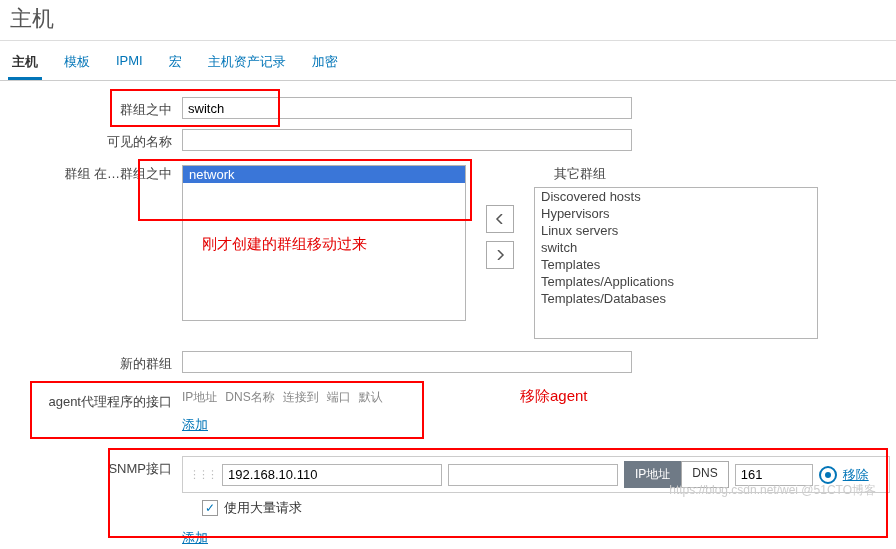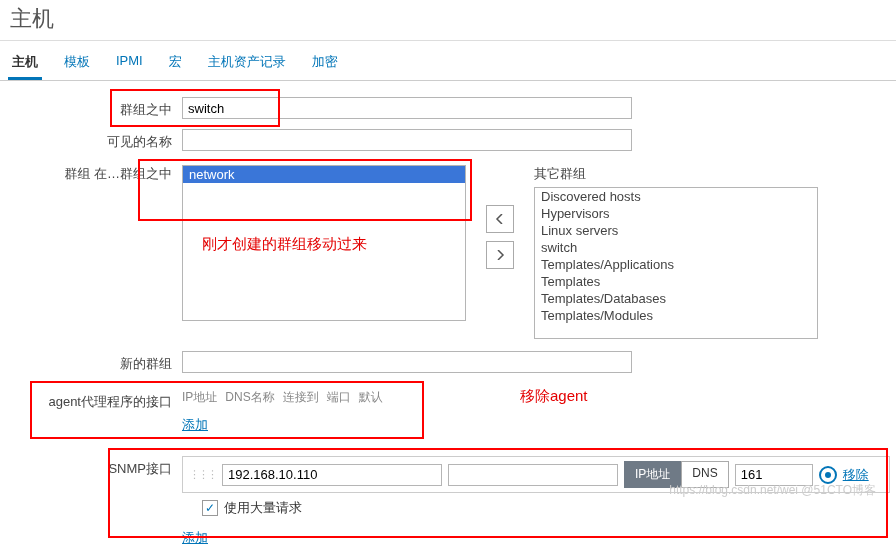--- a/index.html
+++ b/index.html
@@ -66,21 +66,21 @@
     color: #444;
     background: #fff;
   }
   .listbox .opt { padding: 1px 6px; }
   .listbox .opt.selected { background: #3a76d8; color: #fff; }
   .move-btns { display: flex; flex-direction: column; gap: 8px; margin-top: 40px; }
   .move-btn {
     width: 26px; height: 26px; border: 1px solid #aaa; background: #fff;
     display: flex; align-items: center; justify-content: center; cursor: pointer;
   }
-  .col2-header { margin-bottom: 4px; color: #444; }
+  .col2-header { margin-bottom: 4px; color: #444; margin-left: 20px; }
   .green-input {
     border: 2px solid #bde2bd;
     height: 28px; width: 450px; padding: 0 5px; box-sizing: border-box;
   }
   .section-annot { color: #e40000; font-size: 15px; position: absolute; }
   .agent-headers { color: #888; font-size: 12px; display: flex; gap: 8px; }
   .link { color: #0275b8; cursor: pointer; text-decoration: underline; }
   .snmp-row {
     border: 1px solid #ccc; display: flex; align-items: center; gap: 6px;
     padding: 4px 6px; width: 694px;
@@ -158,24 +158,23 @@
               </svg>
           </div>
         </div>
         <div>
           <div class="col2-header">其它群组</div>
           <div class="listbox" style="height:152px;">
             <div class="opt">Discovered hosts</div>
             <div class="opt">Hypervisors</div>
             <div class="opt">Linux servers</div>
             <div class="opt">switch</div>
+            <div class="opt">Templates</div>
             <div class="opt">Templates/Applications</div>
-            <div class="opt">Templates</div>
             <div class="opt">Templates/Databases</div>
-            <div class="opt">Templates/Modules</div>
 
           </div>
         </div>
       </div>
       <div class="section-annot" style="left:20px; top:70px;">刚才创建的群组移动过来</div>
     </div>
     <div class="red-box" style="left:138px; top:-4px; width:330px; height:58px;"></div>
   </div>
 
   <div class="form-row" style="margin-top:8px;">

